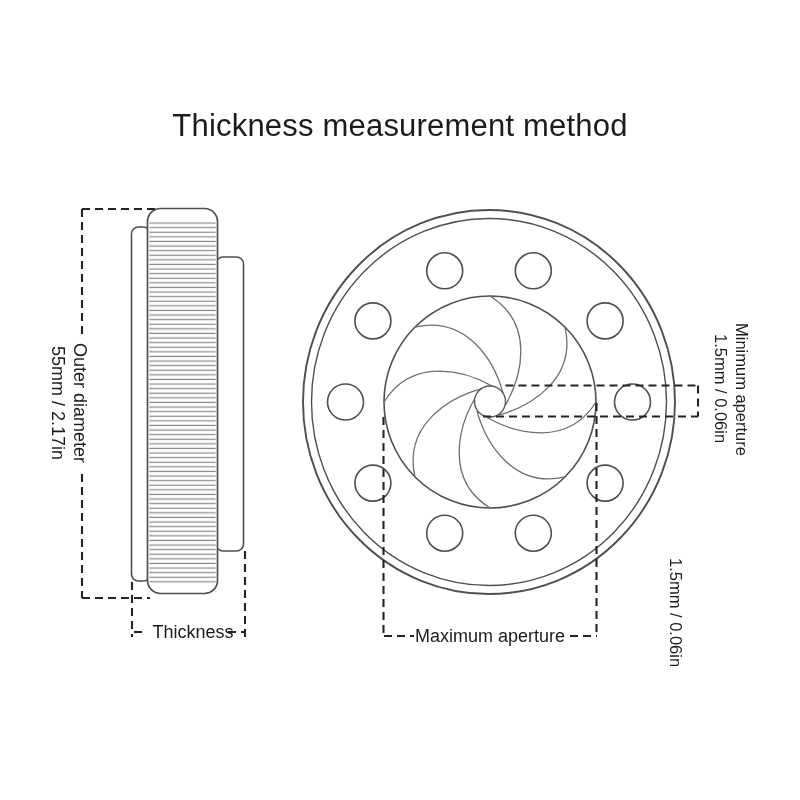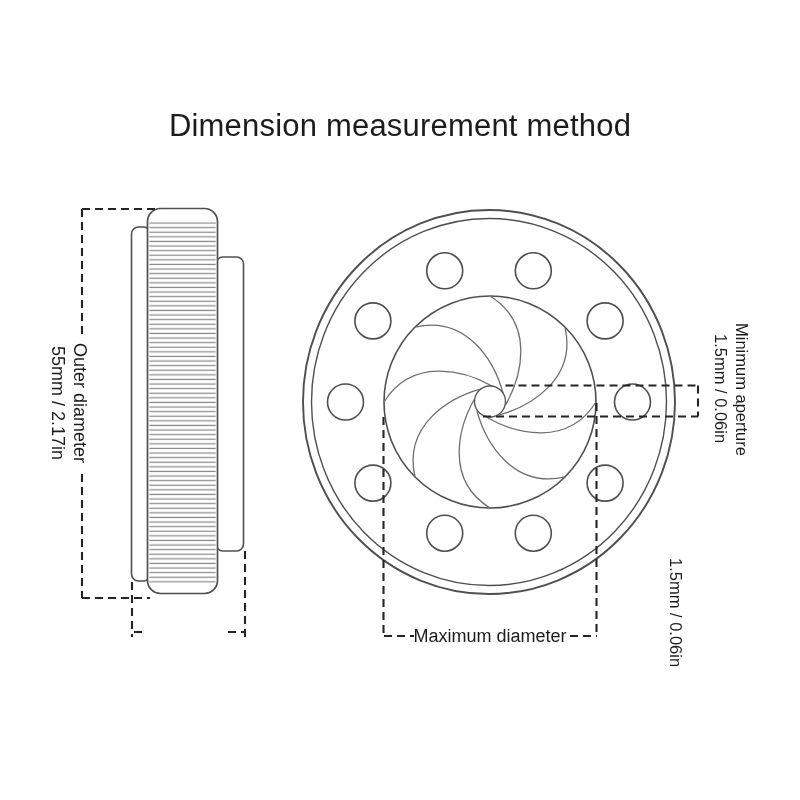--- a/index.html
+++ b/index.html
@@ -88,36 +88,37 @@
       <path class="dim" d="M483,416.5 L698,416.5"></path>
       <path class="dim" d="M698,385.5 L698,416.5"></path>
 
       <path class="dim" d="M383.5,417 L383.5,636"></path>
       <path class="dim" d="M596.5,403 L596.5,636"></path>
       <path class="dim" d="M384,636 L414,636"></path>
       <path class="dim" d="M570,636 L597,636"></path>
     </g>
   </svg>
 
-  <div class="title">Dimension measurement method</div>
+  <div class="title">Thickness measurement method</div>
 
   <div class="vtext" style="left:47px;top:328px;height:150px;font-size:18px;line-height:22px;">
     <span class="line">Outer diameter</span>
     <span class="line">55mm / 2.17in</span>
   </div>
 
   <div class="hblock" style="left:104px;top:621px;width:178px;line-height:22.5px;">
+    <span class="line">Thickness</span>
   </div>
 
   <div class="vtext" style="left:710px;top:311px;height:156px;font-size:16.5px;line-height:21px;">
     <span class="line">Minimum aperture</span>
     <span class="line">1.5mm / 0.06in</span>
   </div>
 
   <div class="vtext" style="left:665px;top:543px;height:140px;font-size:16.5px;line-height:21px;">
     <span class="line">1.5mm / 0.06in</span>
   </div>
 
   <div class="hblock" style="left:382px;top:624px;width:216px;line-height:24px;">
-    <span class="line">Maximum diameter</span>
+    <span class="line">Maximum aperture</span>
   </div>
 
 </div>
 
 </body></html>

